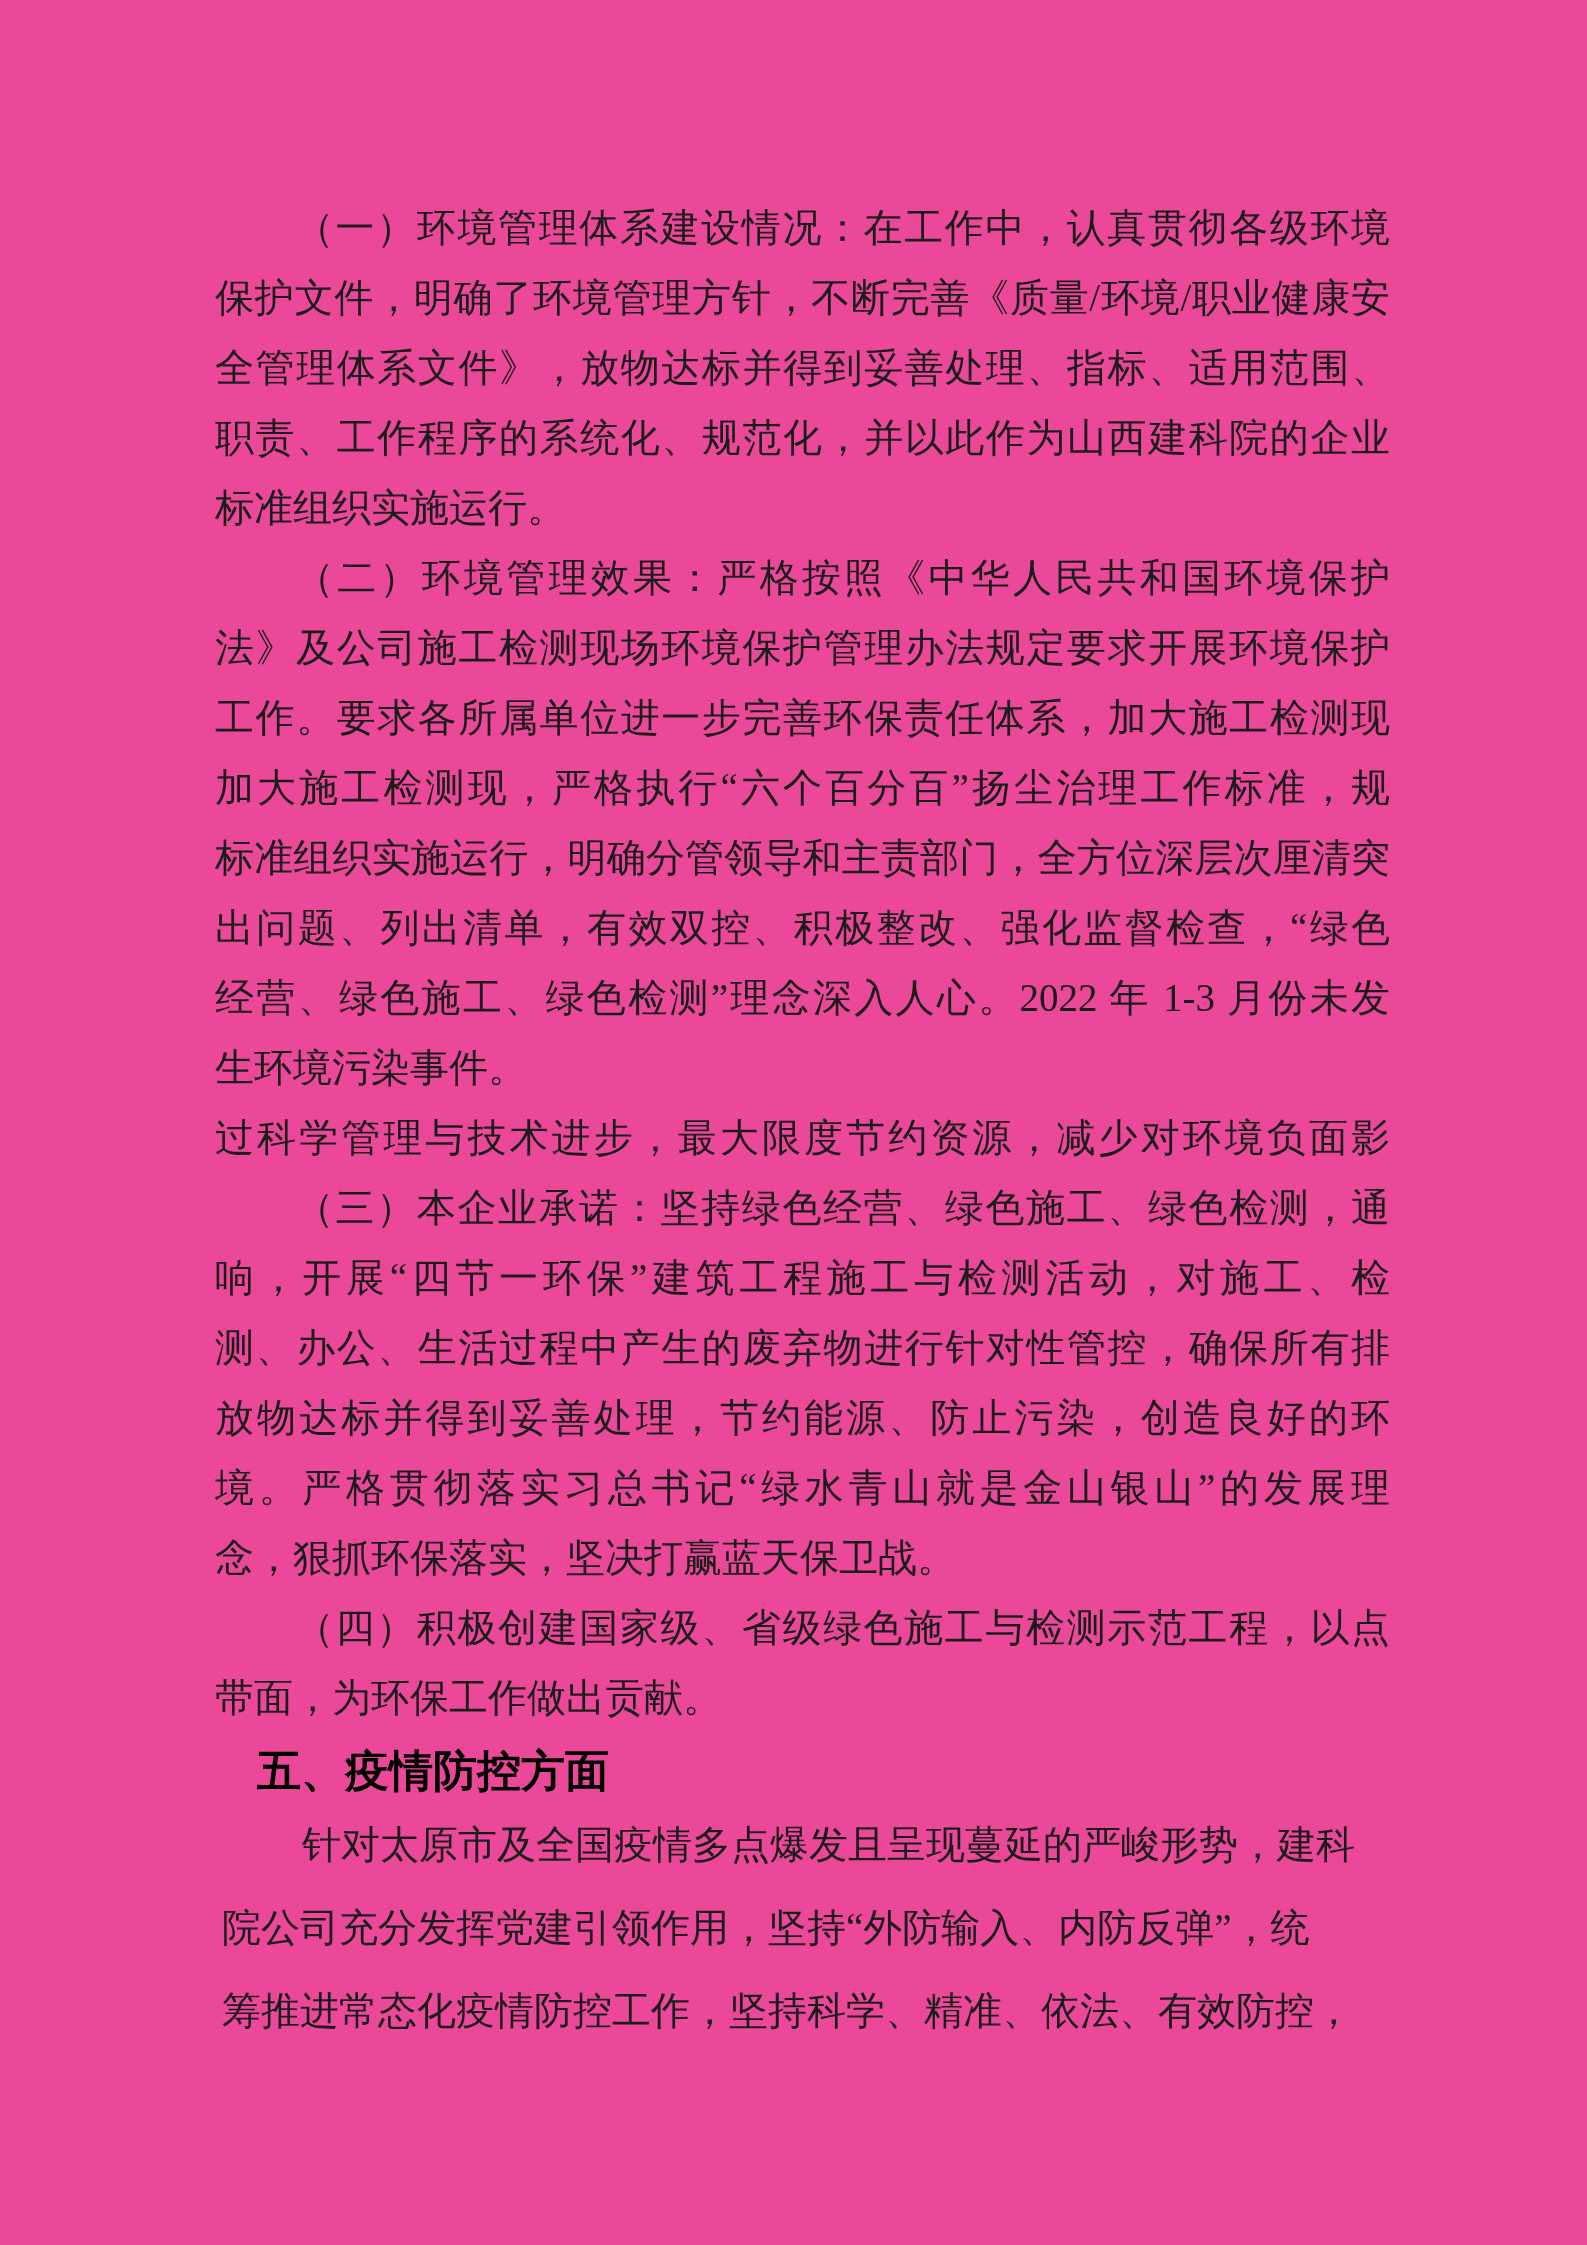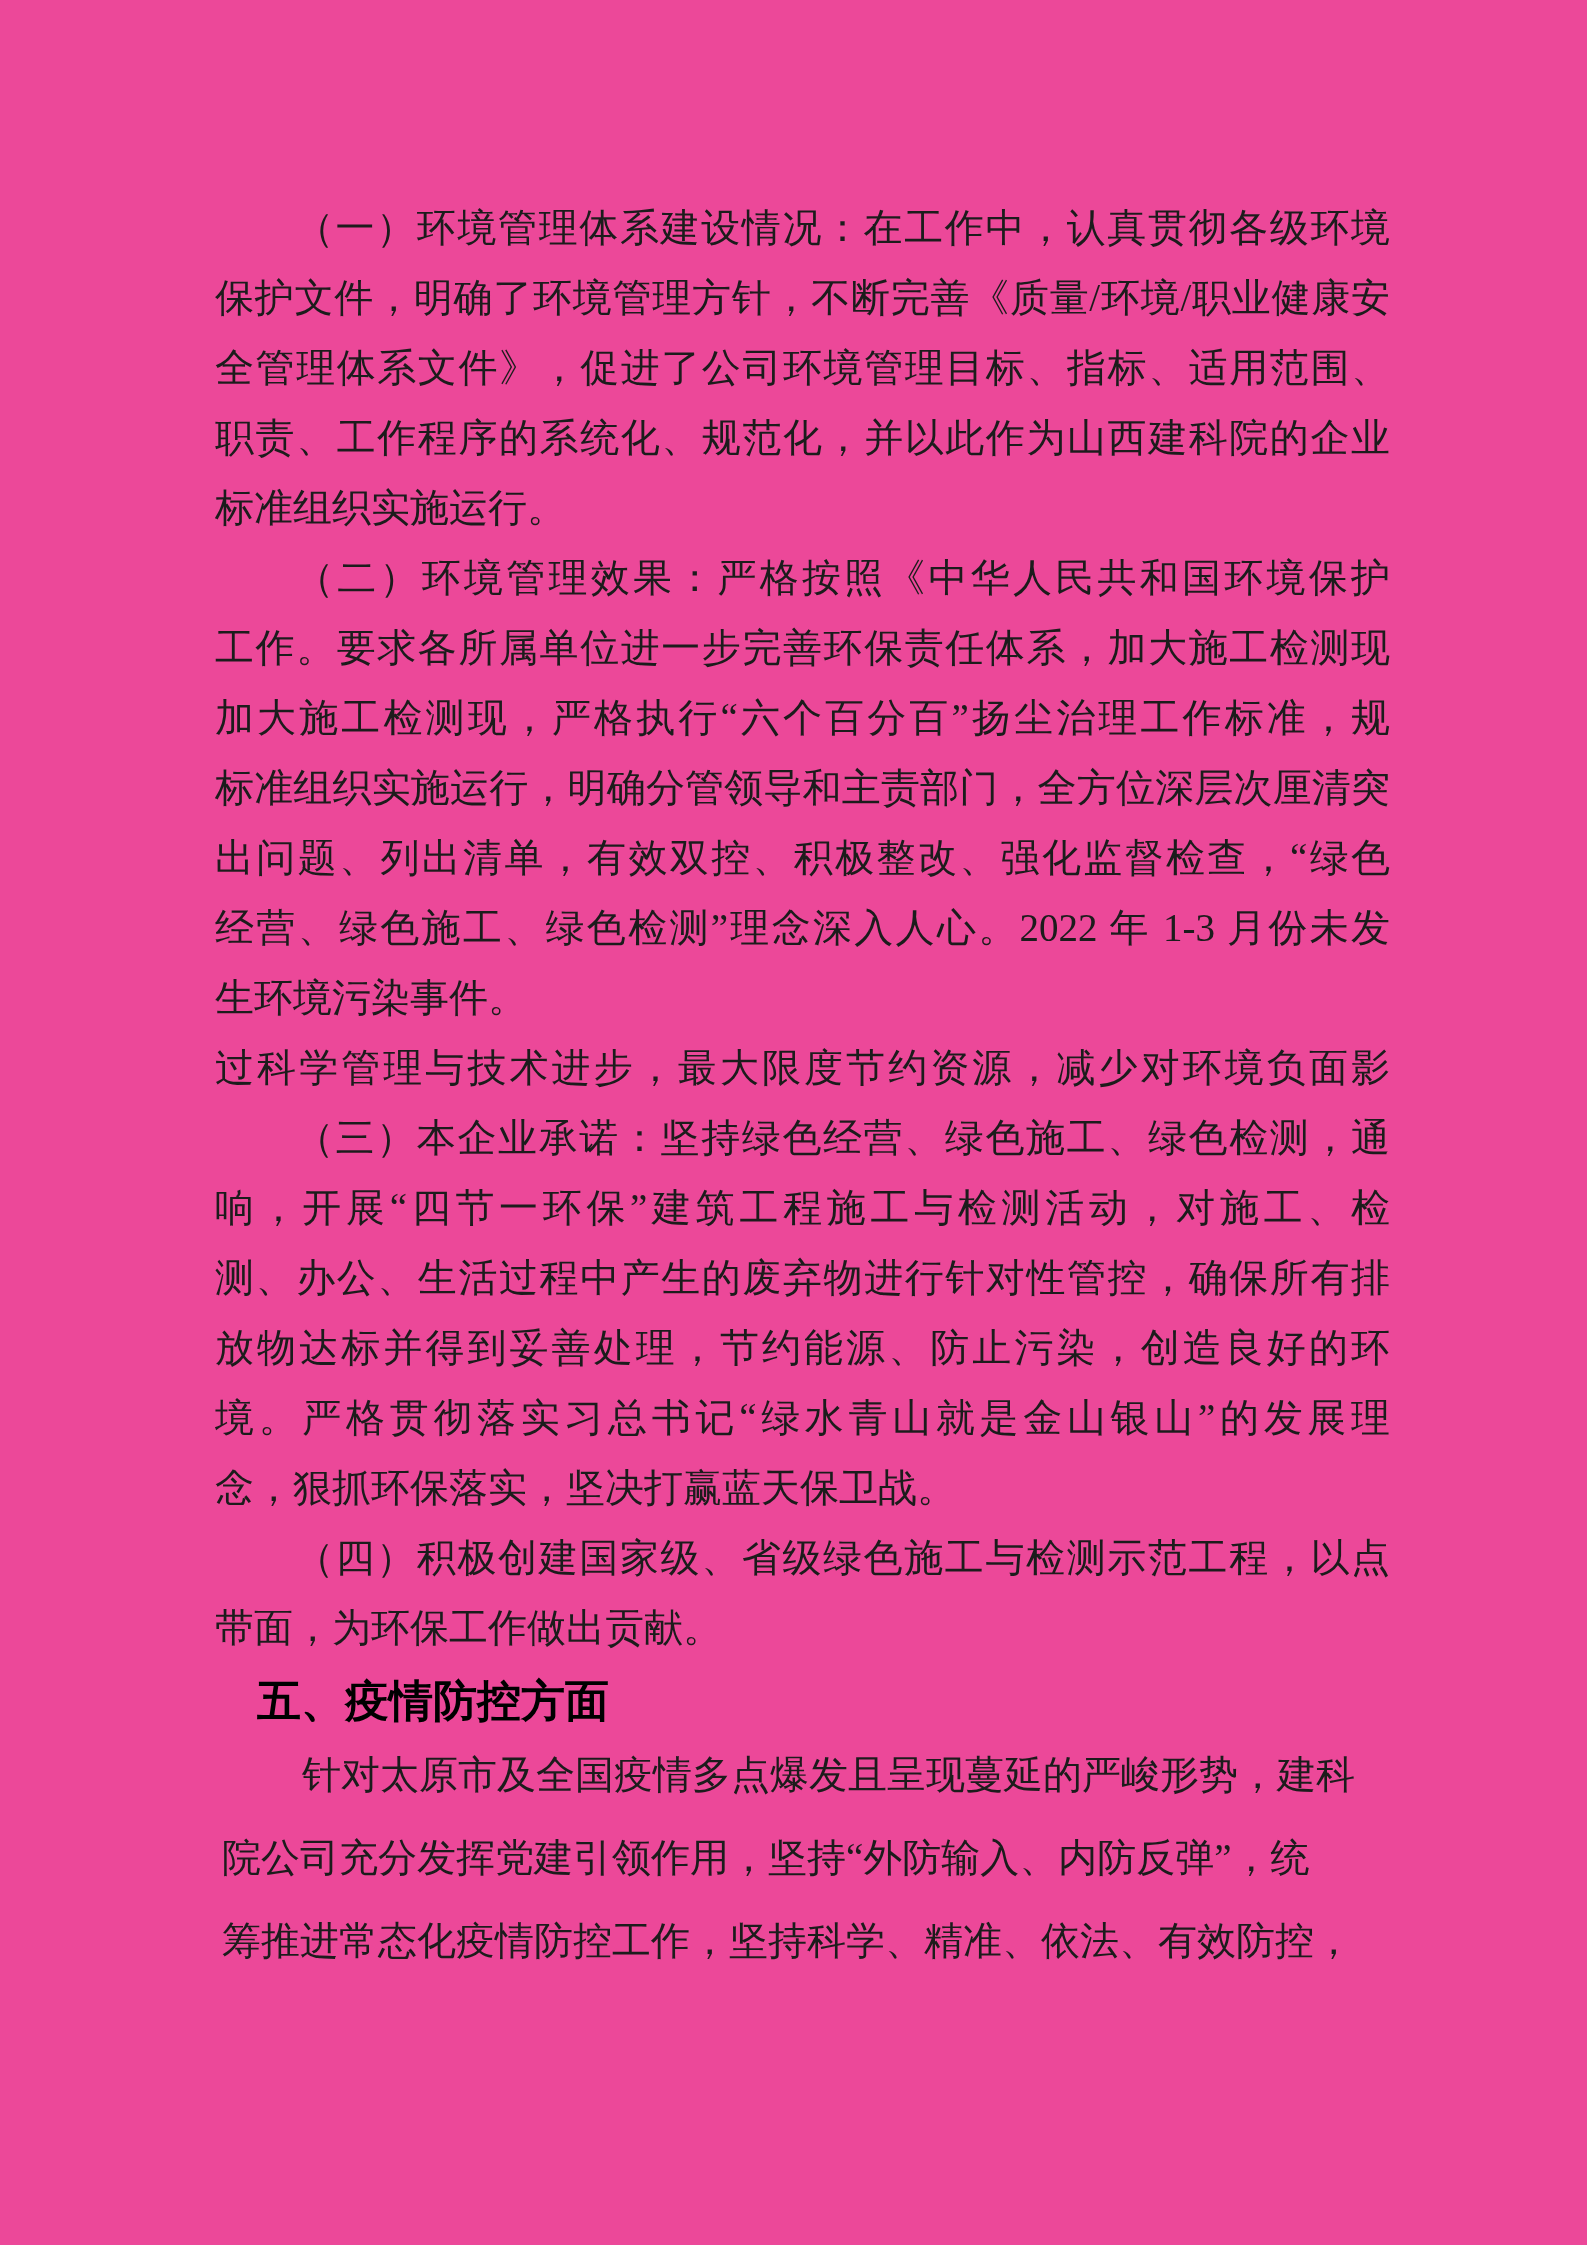--- a/index.html
+++ b/index.html
@@ -58,27 +58,28 @@
   }
 </style>
 </head>
 <body>
 
 <div class="page">
 
   <div>
     <div class="ln indent">（一）环境管理体系建设情况：在工作中，认真贯彻各级环境</div>
     <div class="ln">保护文件，明确了环境管理方针，不断完善《质量/环境/职业健康安</div>
-    <div class="ln">全管理体系文件》，促进了公司环境管理目标、指标、适用范围、</div>
+    <div class="ln">全管理体系文件》，放物达标并得到妥善处理、指标、适用范围、</div>
     <div class="ln">职责、工作程序的系统化、规范化，并以此作为山西建科院的企业</div>
     <div class="ln end">标准组织实施运行。</div>
   </div>
 
   <div>
     <div class="ln indent">（二）环境管理效果：严格按照《中华人民共和国环境保护</div>
+    <div class="ln">法》及公司施工检测现场环境保护管理办法规定要求开展环境保护</div>
     <div class="ln">工作。要求各所属单位进一步完善环保责任体系，加大施工检测现</div>
     <div class="ln">加大施工检测现，严格执行“六个百分百”扬尘治理工作标准，规</div>
     <div class="ln">标准组织实施运行，明确分管领导和主责部门，全方位深层次厘清突</div>
     <div class="ln">出问题、列出清单，有效双控、积极整改、强化监督检查，“绿色</div>
     <div class="ln">经营、绿色施工、绿色检测”理念深入人心。2022 年 1-3 月份未发</div>
     <div class="ln end">生环境污染事件。</div>
   </div>
 
   <div>
     <div class="ln">过科学管理与技术进步，最大限度节约资源，减少对环境负面影</div>

